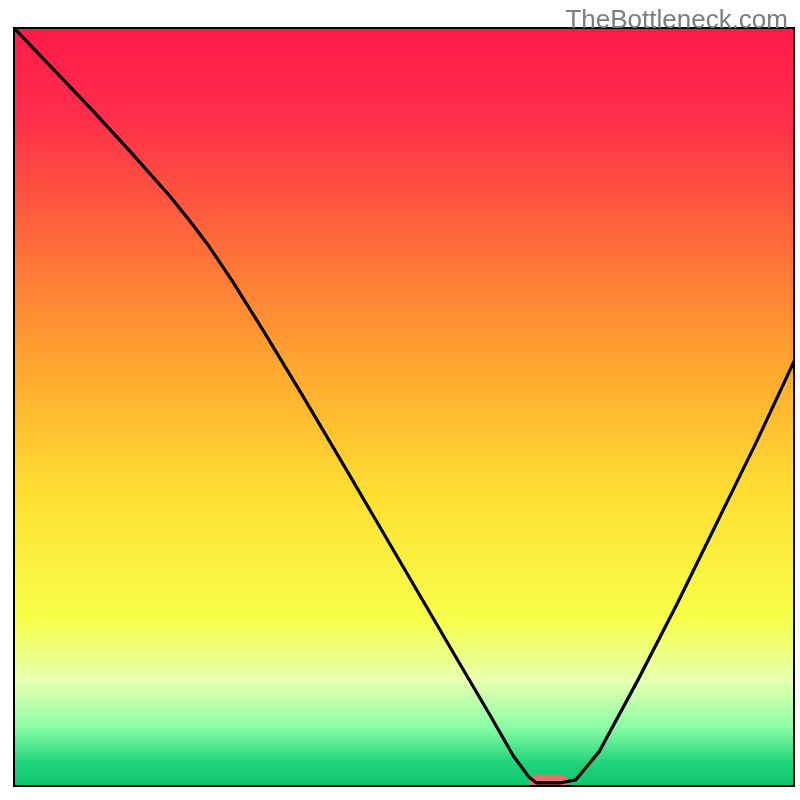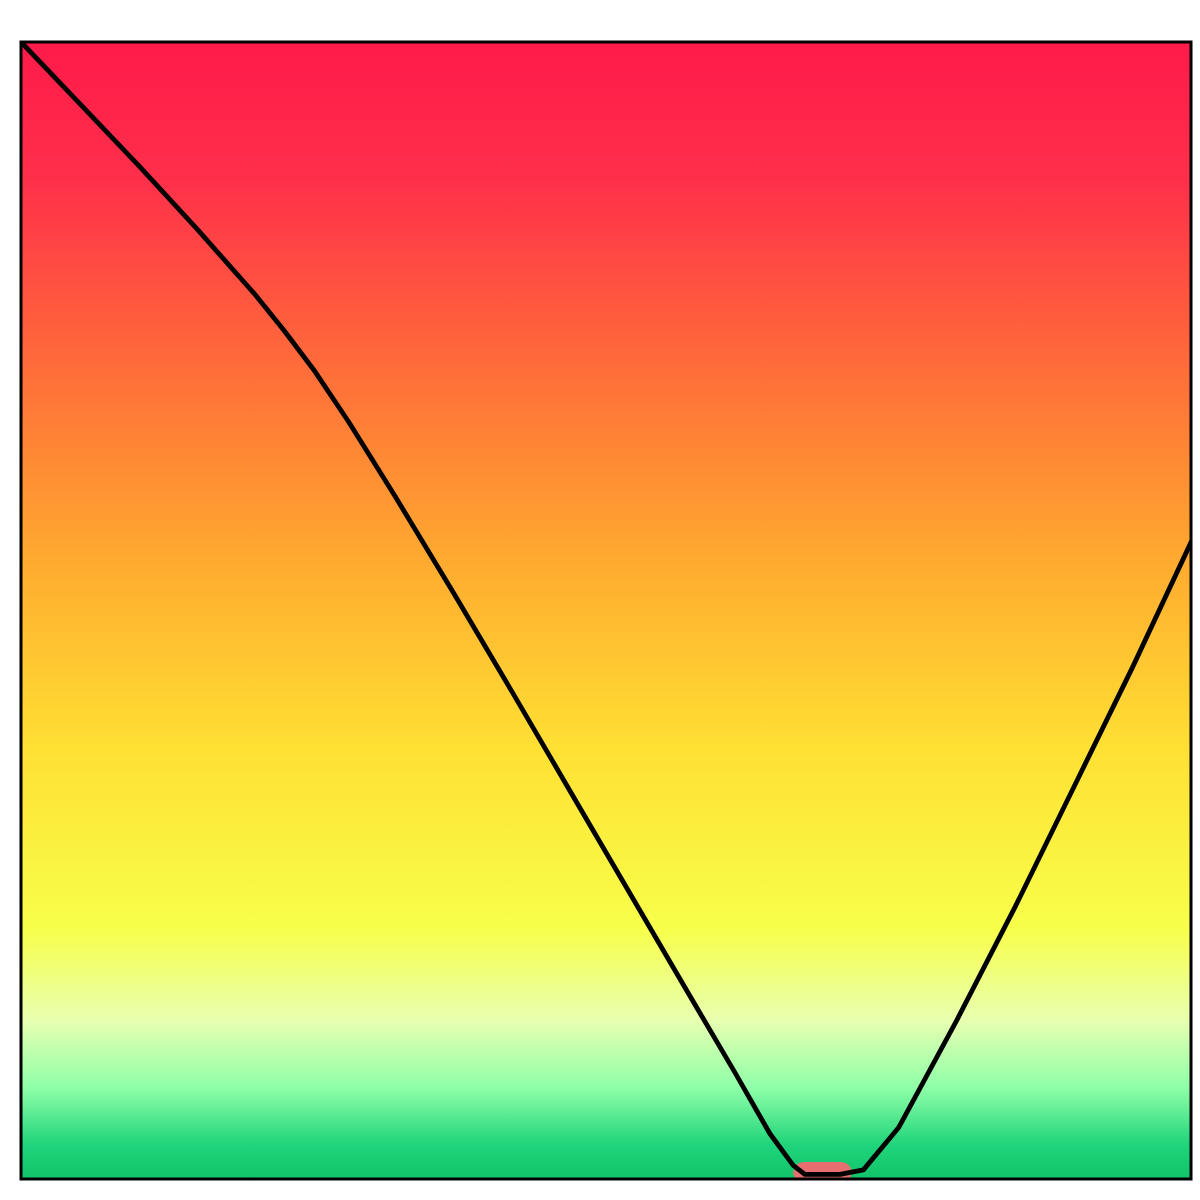--- a/index.html
+++ b/index.html
@@ -29,20 +29,21 @@
     position: absolute;
     top: 0;
     left: 0;
   }
 </style>
 </head>
 <body>
 
 <div class="stage">
 
+  <div class="watermark">TheBottleneck.com</div>
 
   <svg id="chart-svg" width="800" height="800" viewBox="0 0 800 800">
     <defs>
       <linearGradient id="bg-grad" x1="0" y1="0" x2="0" y2="1">
           <stop offset="0.00%" stop-color="#ff1a4a"></stop>
           <stop offset="12.00%" stop-color="#ff2f4a"></stop>
           <stop offset="28.00%" stop-color="#ff6a3a"></stop>
           <stop offset="45.00%" stop-color="#ffa82f"></stop>
           <stop offset="62.00%" stop-color="#ffe033"></stop>
           <stop offset="78.00%" stop-color="#f7ff4a"></stop>

